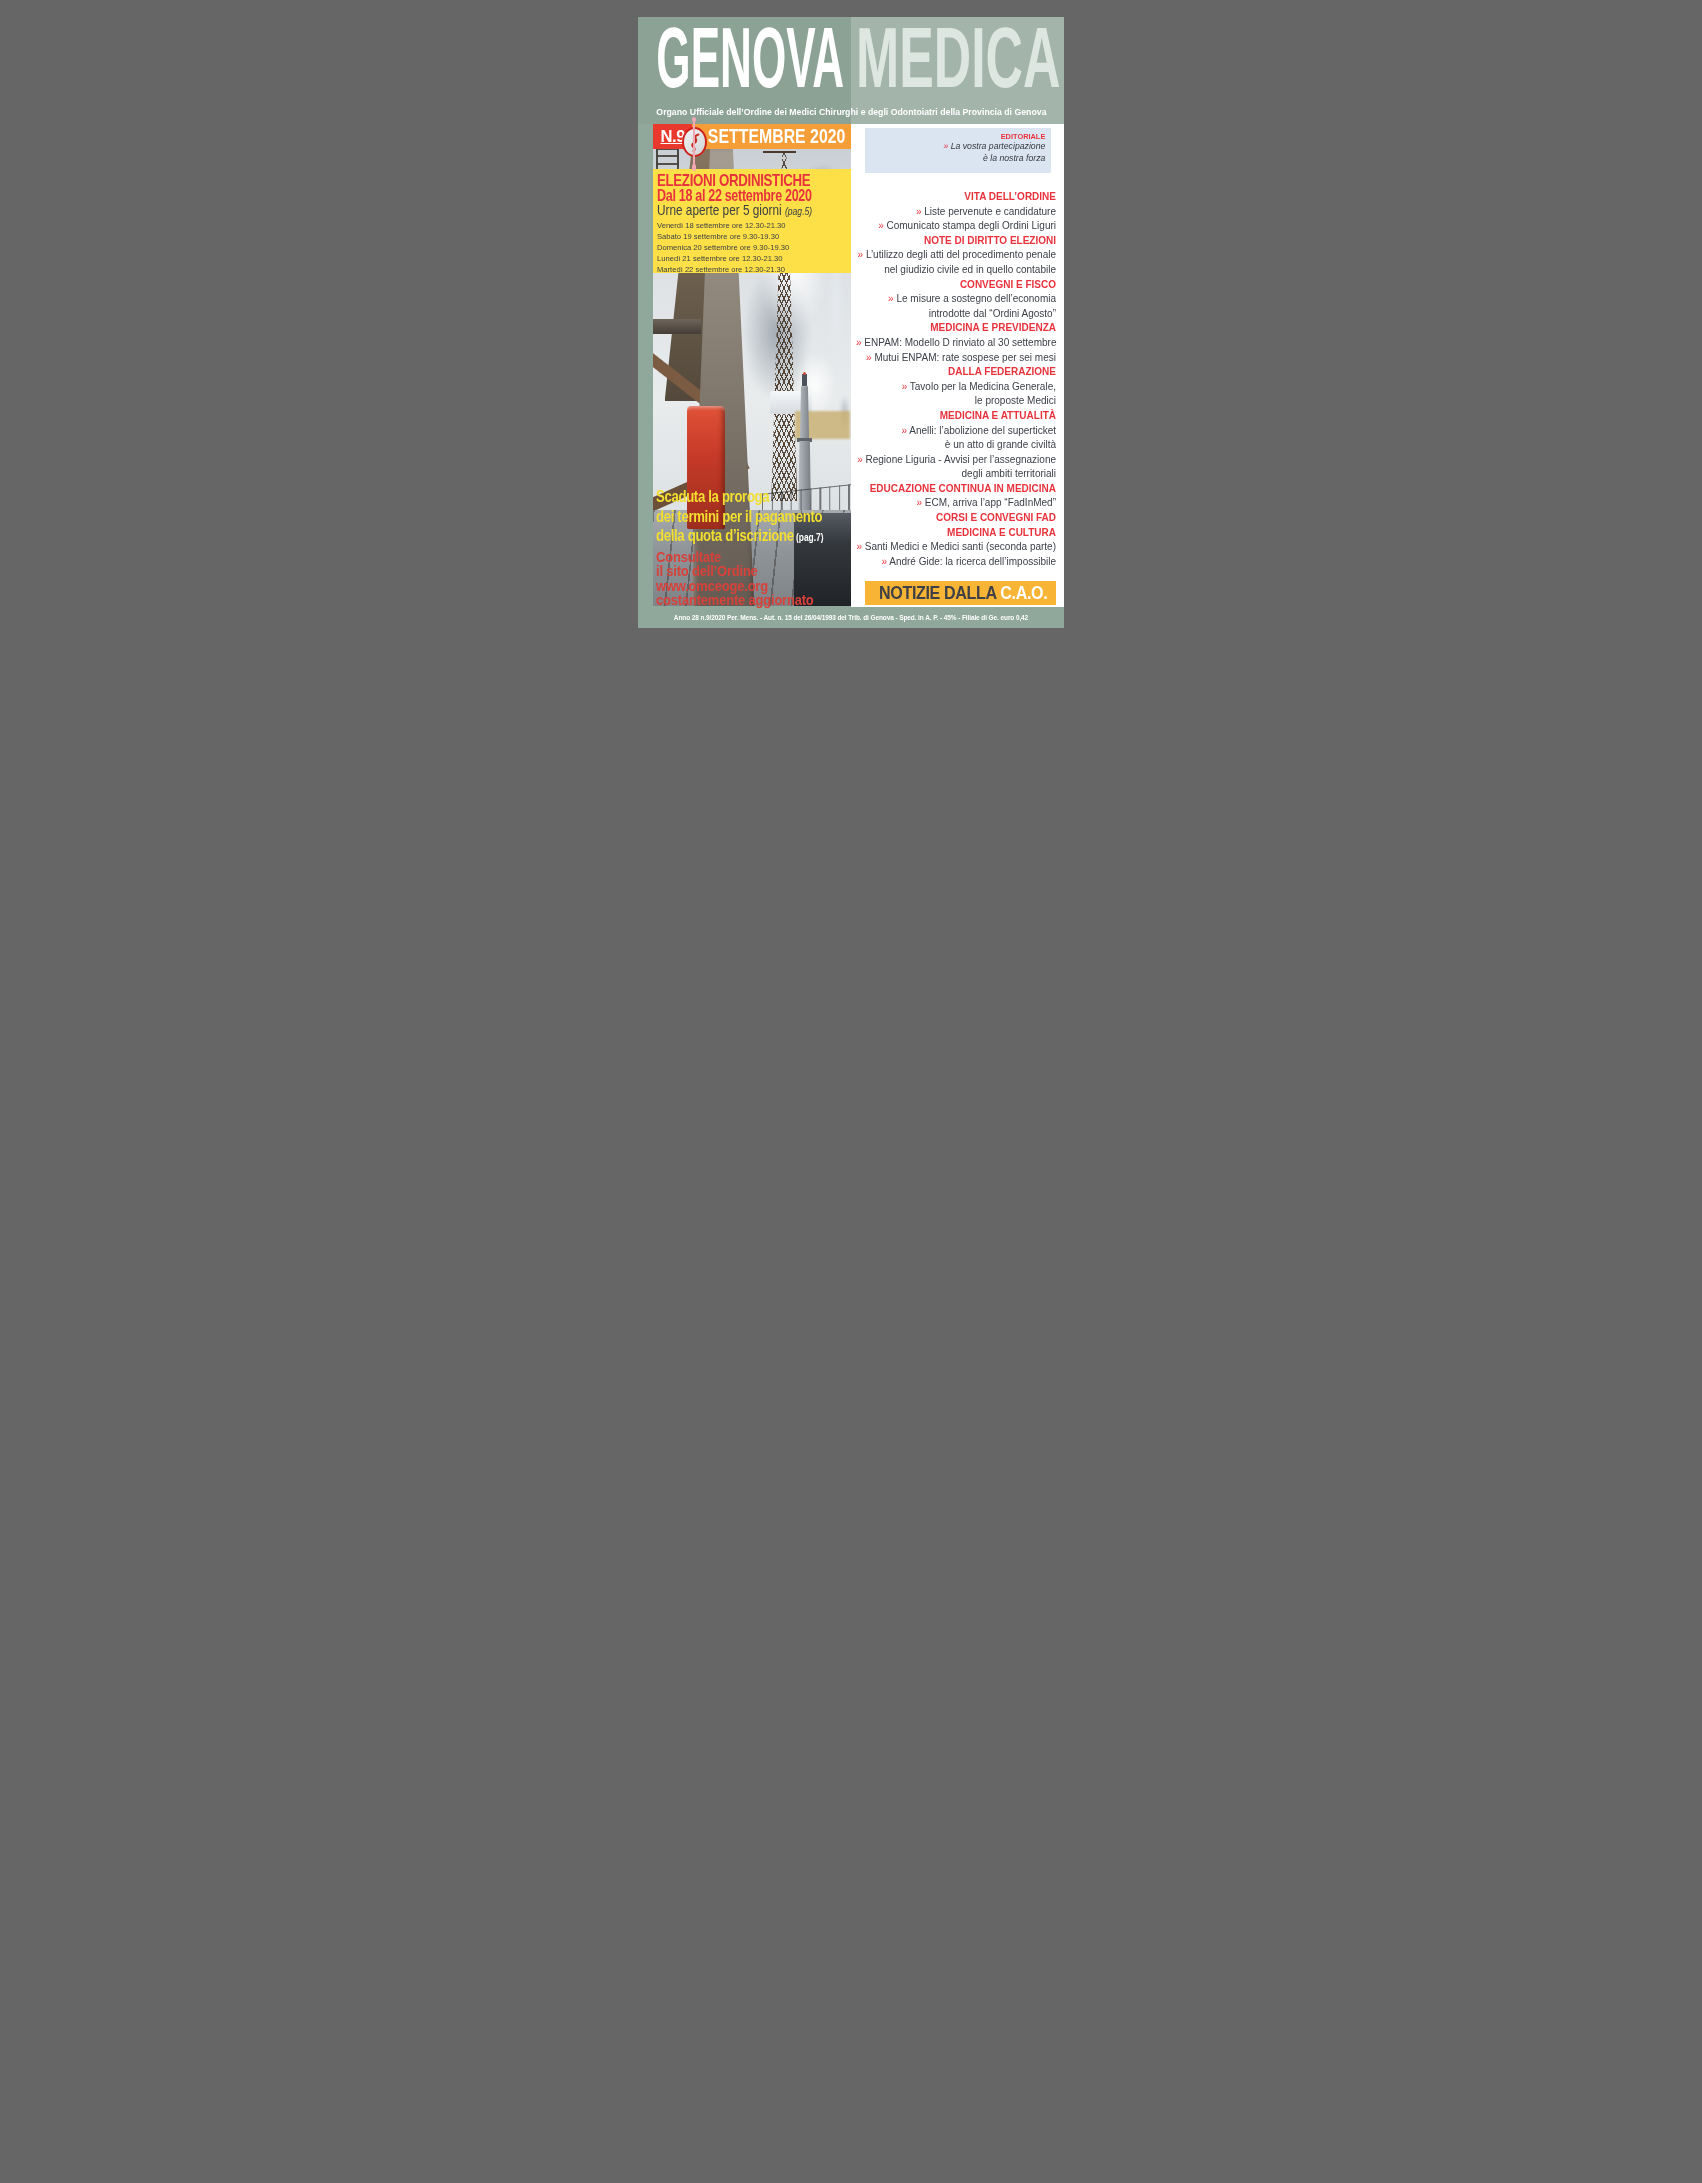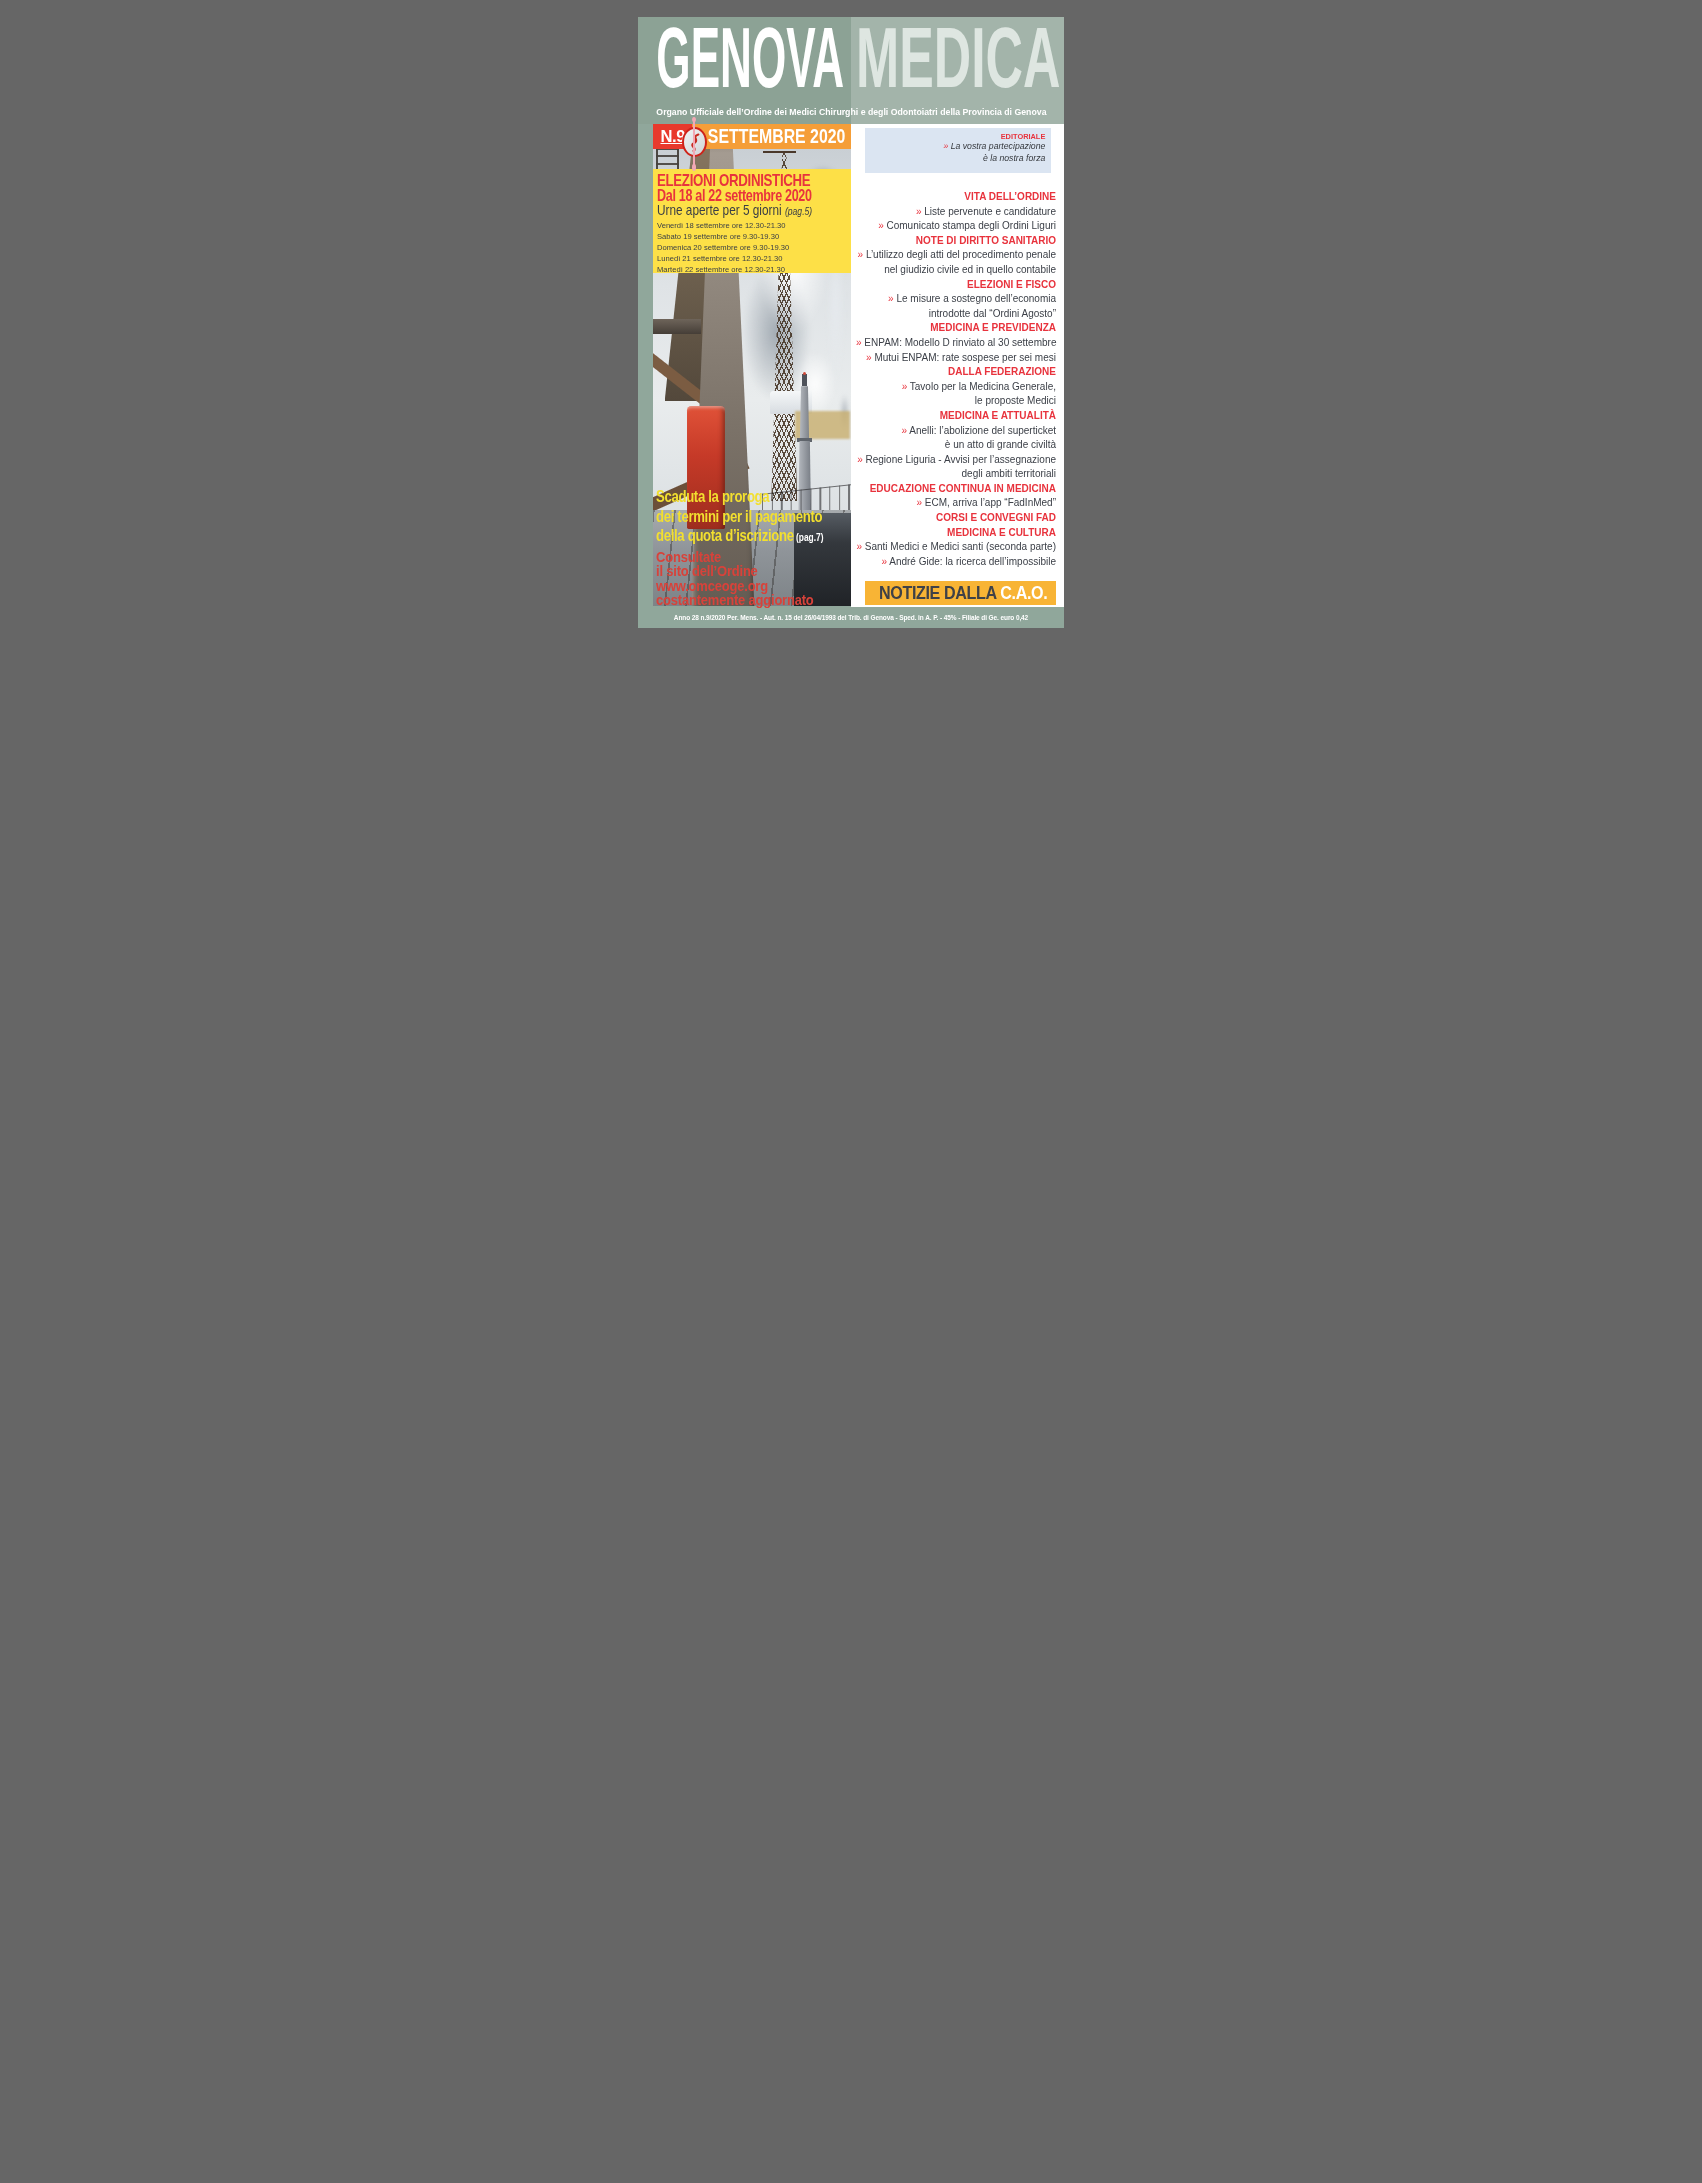--- a/index.html
+++ b/index.html
@@ -197,24 +197,24 @@
     <div>
         <div class="ed-line"><span class="chev">» </span>La vostra partecipazione</div>
         <div class="ed-line">è la nostra forza</div>
       </div>
   </div>
 
   <div class="contents">
       <div class="c-section">VITA DELL’ORDINE</div>
       <div class="c-item"><span class="chev">» </span>Liste pervenute e candidature</div>
       <div class="c-item"><span class="chev">» </span>Comunicato stampa degli Ordini Liguri</div>
-      <div class="c-section">NOTE DI DIRITTO SANITARIO</div>
+      <div class="c-section">NOTE DI DIRITTO ELEZIONI</div>
       <div class="c-item"><span class="chev">» </span>L’utilizzo degli atti del procedimento penale</div>
       <div class="c-item c-cont">nel giudizio civile ed in quello contabile</div>
-      <div class="c-section">ELEZIONI E FISCO</div>
+      <div class="c-section">CONVEGNI E FISCO</div>
       <div class="c-item"><span class="chev">» </span>Le misure a sostegno dell’economia</div>
       <div class="c-item c-cont">introdotte dal “Ordini Agosto”</div>
       <div class="c-section">MEDICINA E PREVIDENZA</div>
       <div class="c-item"><span class="chev">» </span>ENPAM: Modello D rinviato al 30 settembre</div>
       <div class="c-item"><span class="chev">» </span>Mutui ENPAM: rate sospese per sei mesi</div>
       <div class="c-section">DALLA FEDERAZIONE</div>
       <div class="c-item"><span class="chev">» </span>Tavolo per la Medicina Generale,</div>
       <div class="c-item c-cont">le proposte Medici</div>
       <div class="c-section">MEDICINA E ATTUALITÀ</div>
       <div class="c-item"><span class="chev">» </span>Anelli: l’abolizione del superticket</div>

